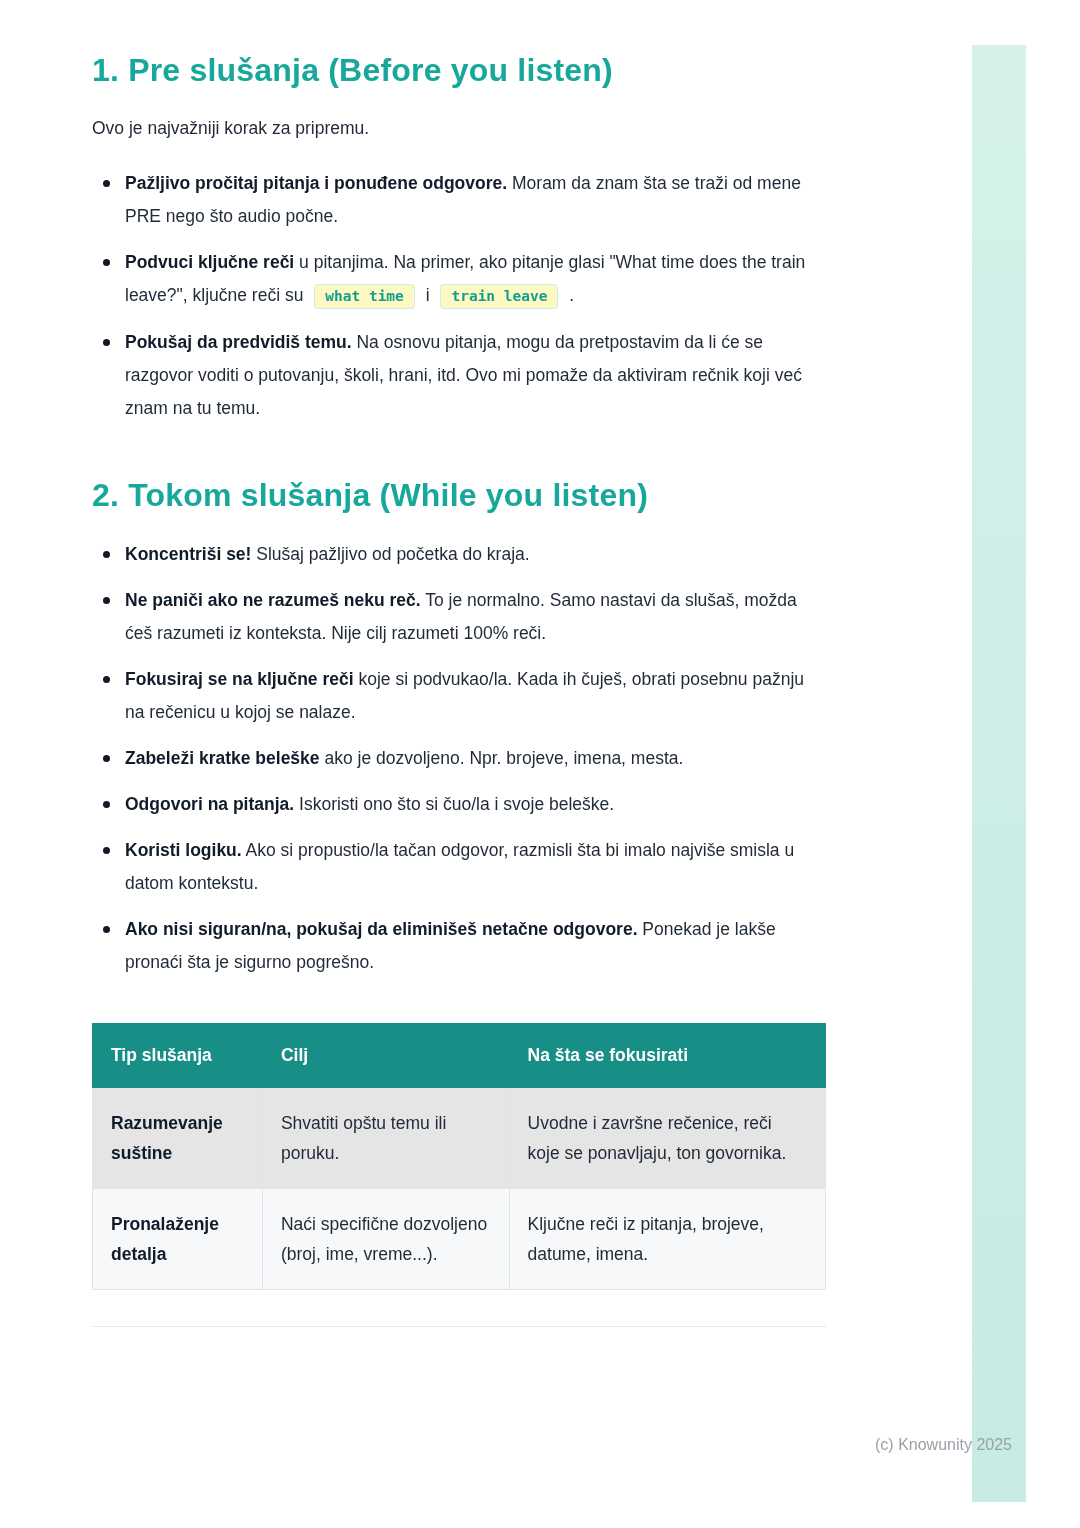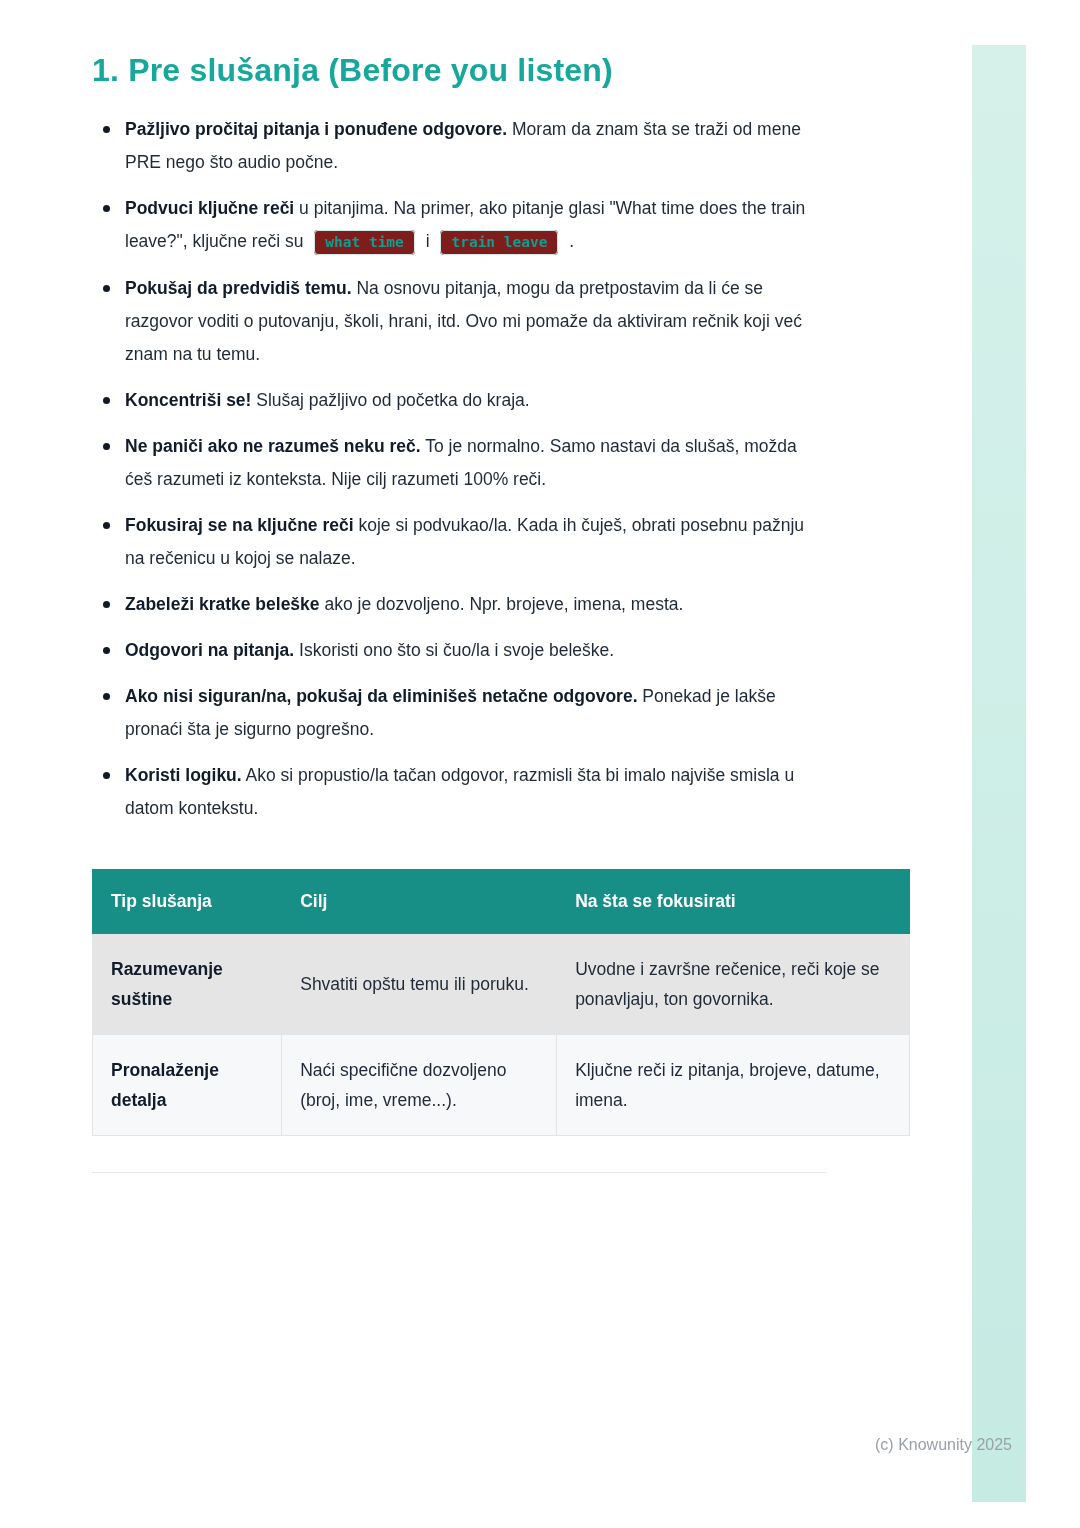--- a/index.html
+++ b/index.html
@@ -52,30 +52,30 @@
     width:7px; height:7px;
     border-radius:50%;
     background:#111827;
   }
   strong { font-weight:700; color:#111c2b; }
   .chip {
     font-family:"DejaVu Sans Mono", monospace;
     font-size:14.5px;
     font-weight:700;
     color:#0f9e90;
-    background:#7f1d1d;
+    background:#fef9c3;
     border:1px solid #d2ece5;
     border-radius:4px;
     padding:3px 10px 4px 10px;
     margin:16px 6px;
     white-space:nowrap;
   }
   table.types {
     border-collapse:collapse;
-    width:818px;
+    width:734px;
     margin-top:44px;
     font-size:17.5px;
   }
   table.types th {
     background:var(--table-header-bg,#178f86);
     color:#ffffff;
     text-align:left;
     font-weight:700;
     padding:21px 18px;
     border:1px solid var(--table-header-bg,#178f86);
@@ -104,35 +104,37 @@
   }
 </style>
 </head>
 <body>
 
 <div class="side-stripe"></div>
 
 <div class="content">
   <div>
       <h2 class="section-heading">1. Pre slušanja (Before you listen)</h2>
+      <p class="intro">Ovo je najvažniji korak za pripremu.</p>
       <ul class="bullets">
         <li><strong>Pažljivo pročitaj pitanja i ponuđene odgovore.</strong> Moram da znam šta se traži od mene PRE nego što audio počne.</li>
         <li><strong>Podvuci ključne reči</strong> u pitanjima. Na primer, ako pitanje glasi "What time does the train leave?", ključne reči su <code class="chip">what time</code> i <code class="chip">train leave</code> .</li>
         <li><strong>Pokušaj da predvidiš temu.</strong> Na osnovu pitanja, mogu da pretpostavim da li će se razgovor voditi o putovanju, školi, hrani, itd. Ovo mi pomaže da aktiviram rečnik koji već znam na tu temu.</li>
       </ul>
+      <h2 class="section-heading">2. Tokom slušanja (While you listen)</h2>
       <ul class="bullets">
         <li><strong>Koncentriši se!</strong> Slušaj pažljivo od početka do kraja.</li>
         <li><strong>Ne paniči ako ne razumeš neku reč.</strong> To je normalno. Samo nastavi da slušaš, možda ćeš razumeti iz konteksta. Nije cilj razumeti 100% reči.</li>
         <li><strong>Fokusiraj se na ključne reči</strong> koje si podvukao/la. Kada ih čuješ, obrati posebnu pažnju na rečenicu u kojoj se nalaze.</li>
         <li><strong>Zabeleži kratke beleške</strong> ako je dozvoljeno. Npr. brojeve, imena, mesta.</li>
       </ul>
       <ul class="bullets">
         <li><strong>Odgovori na pitanja.</strong> Iskoristi ono što si čuo/la i svoje beleške.</li>
+        <li><strong>Koristi logiku.</strong> Ako si propustio/la tačan odgovor, razmisli šta bi imalo najviše smisla u datom kontekstu.</li>
         <li><strong>Ako nisi siguran/na, pokušaj da eliminišeš netačne odgovore.</strong> Ponekad je lakše pronaći šta je sigurno pogrešno.</li>
-        <li><strong>Koristi logiku.</strong> Ako si propustio/la tačan odgovor, razmisli šta bi imalo najviše smisla u datom kontekstu.</li>
       </ul>
     </div>
 
   <table class="types">
     <colgroup>
       <col style="width:170px">
       <col style="width:247px">
       <col style="width:317px">
     </colgroup>
     <thead>

